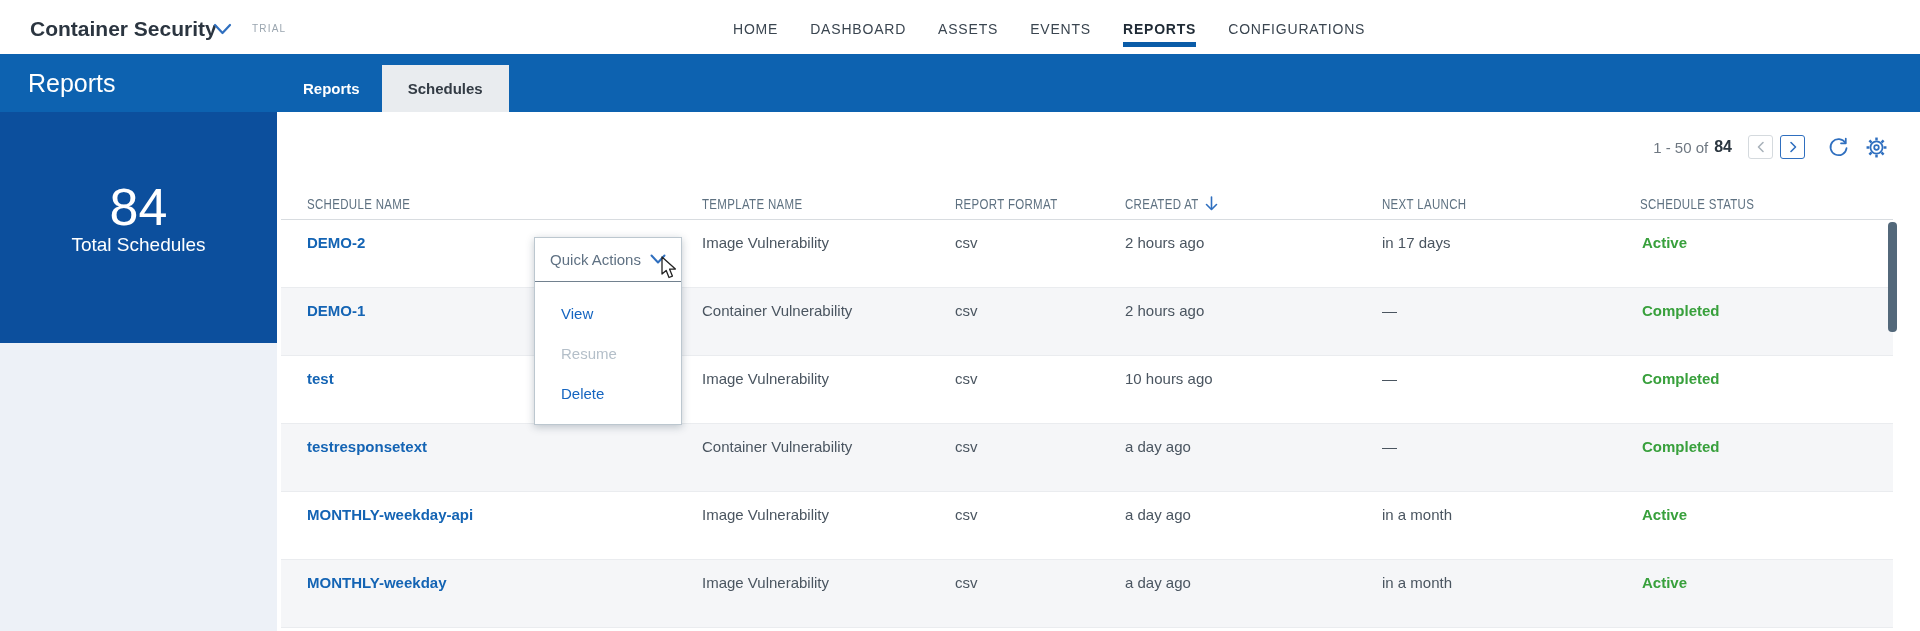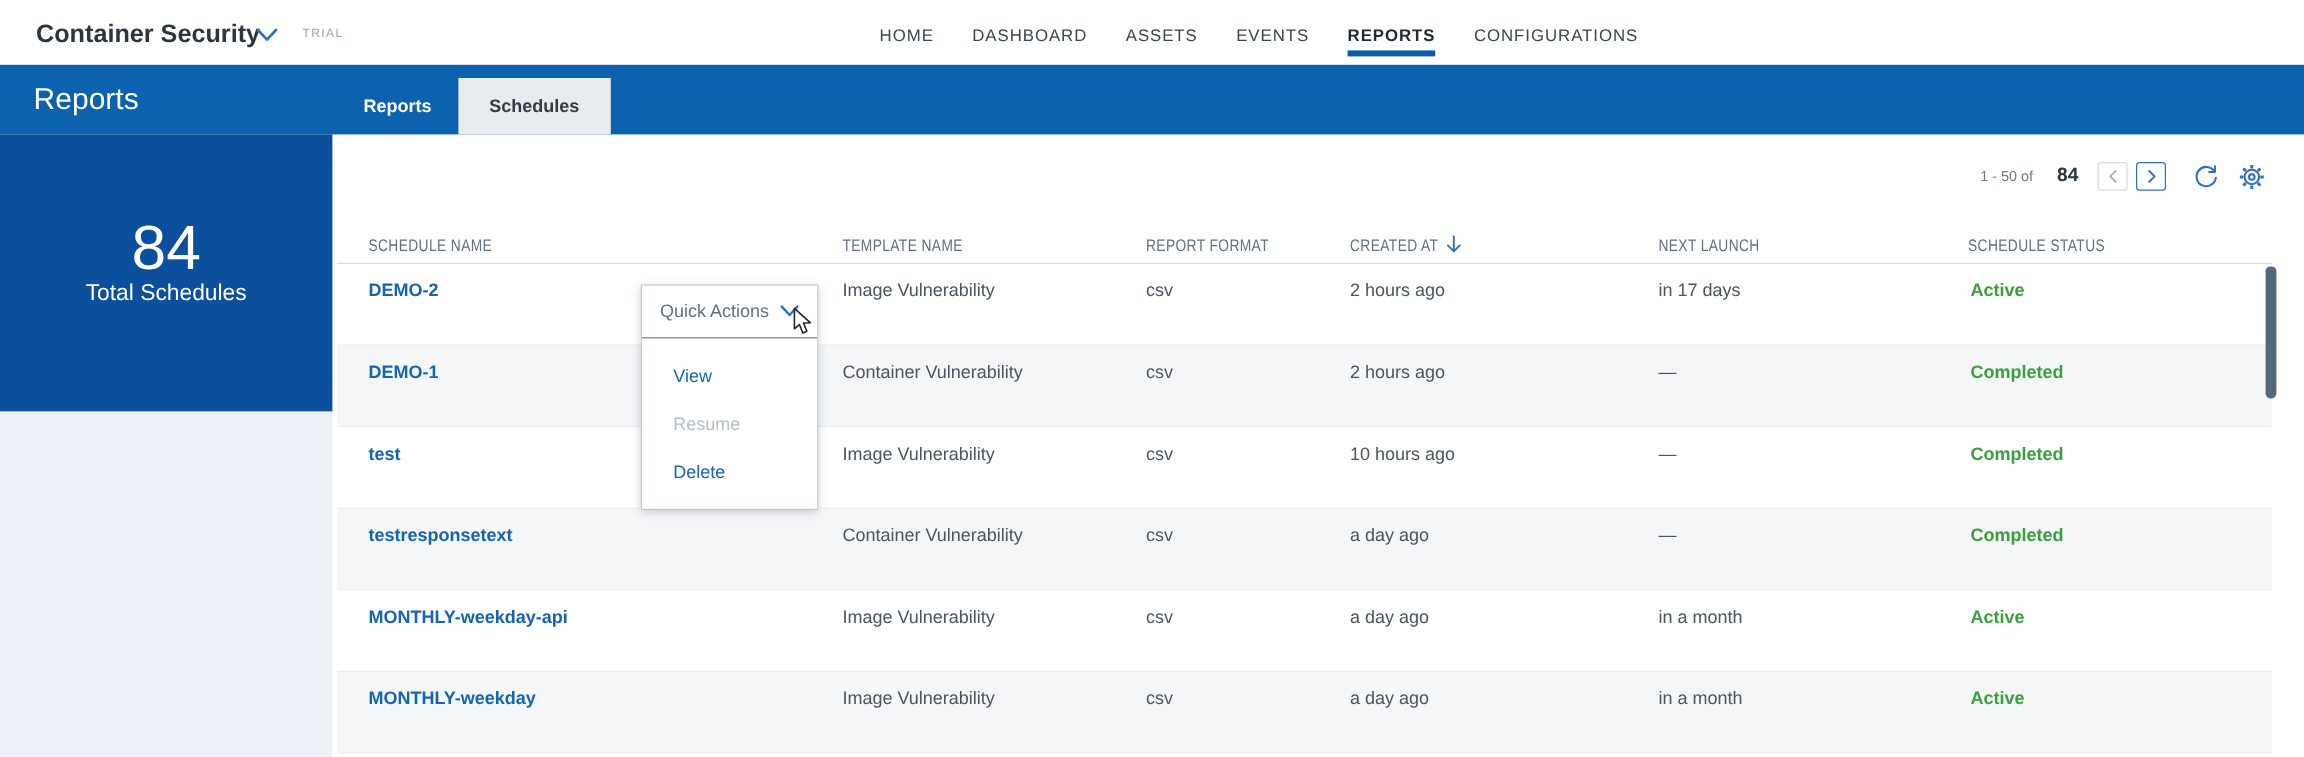--- a/index.html
+++ b/index.html
@@ -34,21 +34,21 @@
   .sidebar { position:absolute; left:0; top:112px; width:277px; height:231px;
              background:#0C4F9D; color:#fff; text-align:center; }
   .count { padding-top:68px; font-size:52px; line-height:54px; font-weight:400; }
   .count-label { font-size:19px; }
   .sidebar-lower { position:absolute; left:0; top:343px; width:277px; height:288px;
                    background:#EDF1F7; }
 
   
   .toolbar { position:absolute; top:132px; right:32px; height:30px;
              display:flex; align-items:center; }
-  .page-range { font-size:12px; color:#6F7882; margin-right:20px; white-space:nowrap; }
+  .page-range { font-size:15px; color:#6F7882; margin-right:6px; white-space:nowrap; }
   .page-total { font-size:16px; font-weight:bold; color:#2B3640; margin-right:16px; }
   .pg-btn { width:25px; height:24px; border-radius:3px; background:#fff; margin-right:7px;
             display:flex; align-items:center; justify-content:center; cursor:pointer; }
   .pg-btn.disabled { border:1px solid #D5DADE; cursor:default; }
   .pg-btn.enabled { border:1px solid #2F6FBF; }
   .tool-icon { width:24px; height:24px; margin-left:14px; cursor:pointer;
                display:flex; align-items:center; justify-content:center; }
 
   
   .th { position:absolute; top:196px; font-size:14px; color:#5E7181; letter-spacing:.4px;

